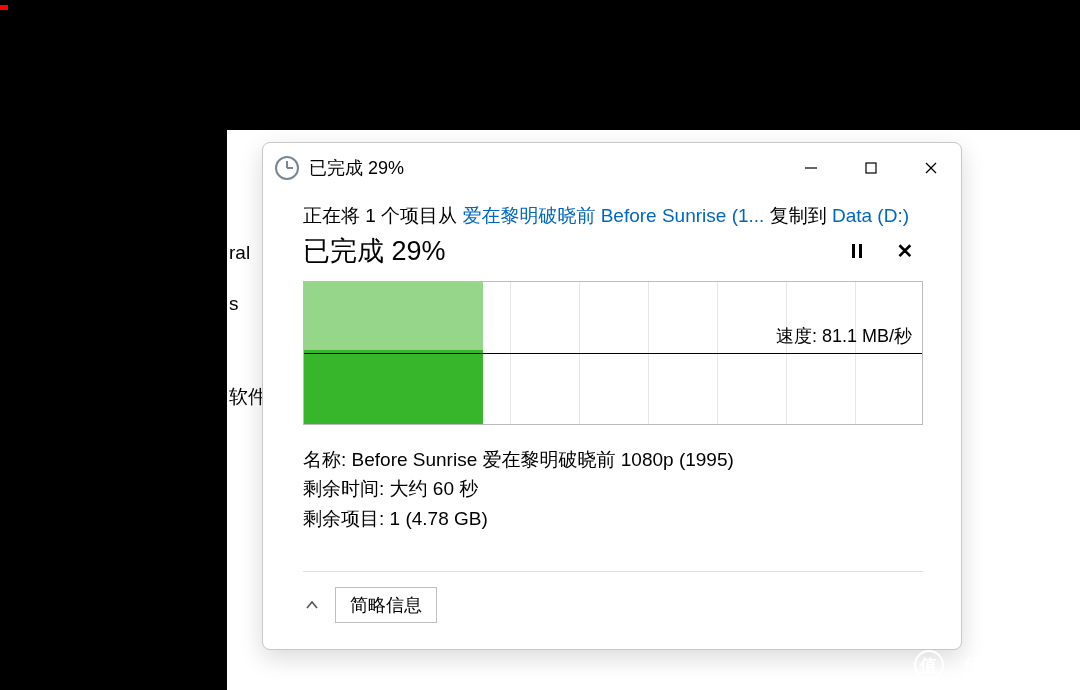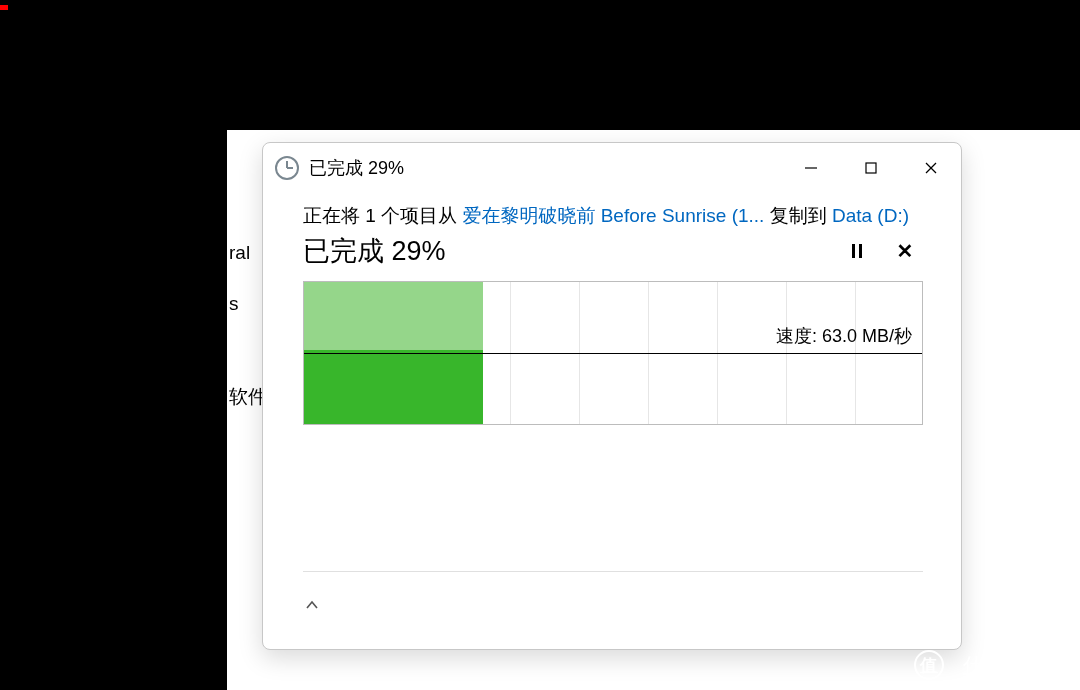--- a/index.html
+++ b/index.html
@@ -277,30 +277,36 @@
       </div>
       <div class="ctrl-btn">
         <span class="x-glyph">✕</span>
       </div>
     </div>
 
     <div class="chart">
       <div class="chart-top-fill" style="width:29%"></div>
       <div class="chart-bottom-fill" style="width:29%"></div>
       <div class="chart-midline"></div>
-      <div class="speed-label">速度: 63.0 MB/秒</div>
-    </div>
-
+      <div class="speed-label">速度: 81.1 MB/秒</div>
+    </div>
+
+    <div class="details">
+      <div>名称: Before Sunrise 爱在黎明破晓前 1080p (1995)</div>
+      <div>剩余时间: 大约 60 秒</div>
+      <div>剩余项目: 1 (4.78 GB)</div>
+    </div>
 
     <div class="footer">
       <div class="chevron">
         <svg viewBox="0 0 16 16">
             <polyline points="3,11 8,5 13,11"></polyline>
           </svg>
       </div>
+      <div class="footer-btn">简略信息</div>
     </div>
   </div>
 </div>
 
 <div class="watermark">
   <div class="wm-badge">值</div>
   <div>什么值得买</div>
 </div>
 
 </body></html>

